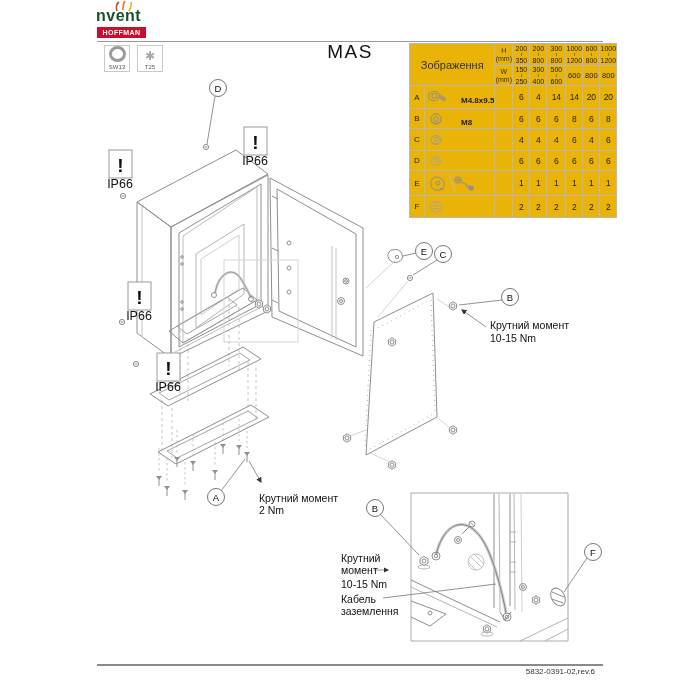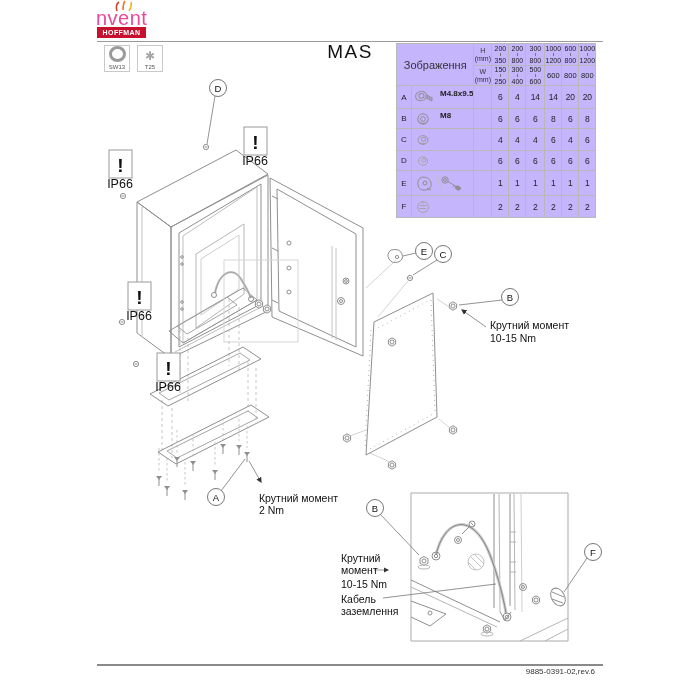--- a/index.html
+++ b/index.html
@@ -1,42 +1,42 @@
 <!DOCTYPE html>
 <html><head>
 <meta charset="utf-8">
 <style>
   html,body{margin:0;padding:0}
   body{width:700px;height:700px;background:#fff;position:relative;overflow:hidden;
        font-family:"Liberation Sans",sans-serif;color:#1a1a1a}
   .abs{position:absolute}
   
-  .nvent-text{left:96px;top:7px;font-size:20px;font-weight:normal;color:#ec4899;letter-spacing:.5px}
+  .nvent-text{left:96px;top:7px;font-size:16px;font-weight:bold;color:#14532d;letter-spacing:.5px}
   .hoffman-bar{left:97px;top:27px;width:49px;height:11px;background:#c8102e;color:#fff;
                font-size:7px;font-weight:bold;text-align:center;line-height:11px;letter-spacing:.4px}
   .top-rule{left:97px;top:41px;width:506px;height:1px;background:#9a9a9a}
   .page-title{left:290px;top:41px;width:120px;text-align:center;font-size:19px;letter-spacing:1.5px;color:#111}
   .tool-box{width:26px;height:27px;border:1px solid #c9c9c9;display:flex;flex-direction:column;
             align-items:center;justify-content:flex-end;box-sizing:border-box}
   .tool-label{font-size:6px;color:#555;line-height:8px}
   .ring{width:11px;height:11px;border:3px solid #9a9a9a;border-radius:50%;margin-bottom:1px}
   .torx{font-size:12px;color:#a6a6a6;line-height:12px;margin-bottom:1px}
   
-  table.parts{position:absolute;left:396px;top:43px;border-collapse:collapse;table-layout:fixed;
-              font-size:8px;color:#222;background:#c4b5fd}
+  table.parts{position:absolute;left:409px;top:43px;border-collapse:collapse;table-layout:fixed;
+              font-size:8px;color:#222;background:#eab308}
   table.parts td{border:1px solid #b8b8b8;text-align:center;vertical-align:middle;padding:0;overflow:hidden}
   .imgh{font-size:11px;color:#333}
   .hw{font-size:7px;line-height:7.5px;color:#333}
   .rng{display:flex;flex-direction:column;align-items:center;justify-content:center;
        line-height:7px;font-size:7px}
   .rng .tick{width:1px;height:3px;background:#777;margin:1px 0}
   .single{font-size:7.5px}
   .rowid{font-size:8px}
   .qty{font-size:8.5px}
-  .partcell{display:flex;align-items:flex-start;justify-content:flex-start;padding-left:2px;gap:4px}
+  .partcell{display:flex;align-items:flex-end;justify-content:flex-start;padding-left:2px;gap:12px}
   .partname{font-weight:bold;font-size:8px;white-space:nowrap}
   
   .bottom-rule{left:97px;top:664px;width:506px;height:2px;background:#8a8a8a}
   .footer-text{left:400px;top:667px;width:195px;text-align:right;font-size:8px;color:#333}
   svg text{font-family:"Liberation Sans",sans-serif}
 </style>
 </head>
 <body>
 
 <div class="abs nvent-text">nvent</div>
@@ -548,13 +548,13 @@
       <text x="341" y="588">10-15 Nm</text>
     </g>
     <g>
       <text x="341" y="603">Кабель</text>
       <text x="341" y="615">заземлення</text>
     </g>
   </g>
 </svg>
 
 <div class="abs bottom-rule"></div>
-<div class="abs footer-text">9885-0391-02,rev.6</div>
+<div class="abs footer-text">5832-0391-02,rev.6</div>
 
 </body></html>

